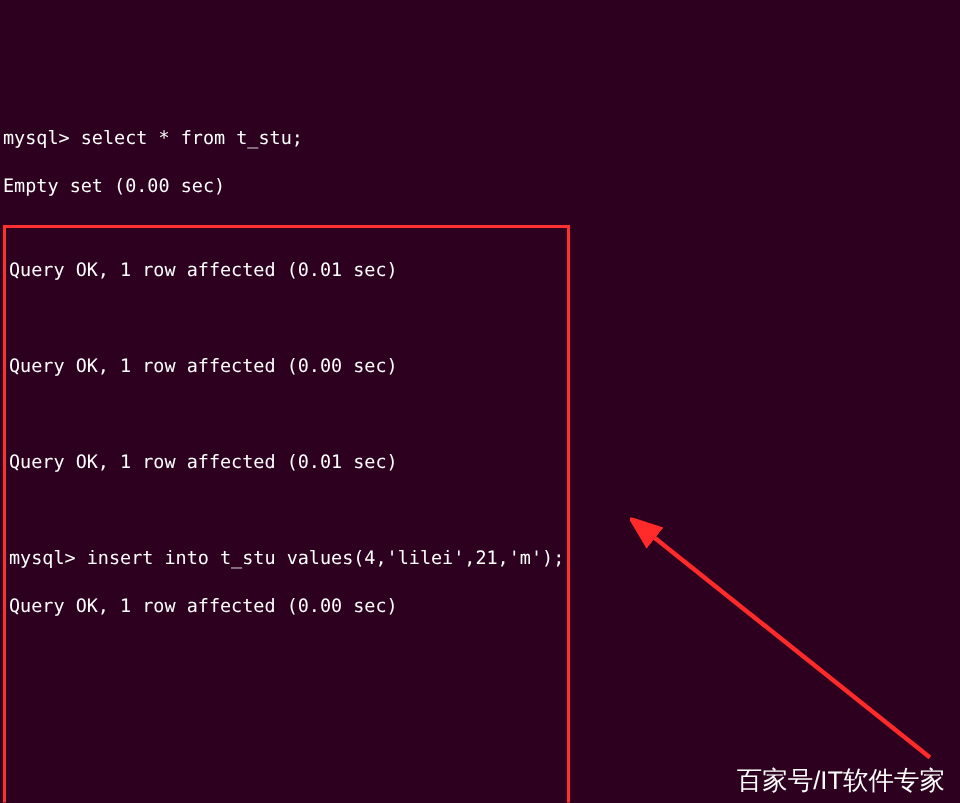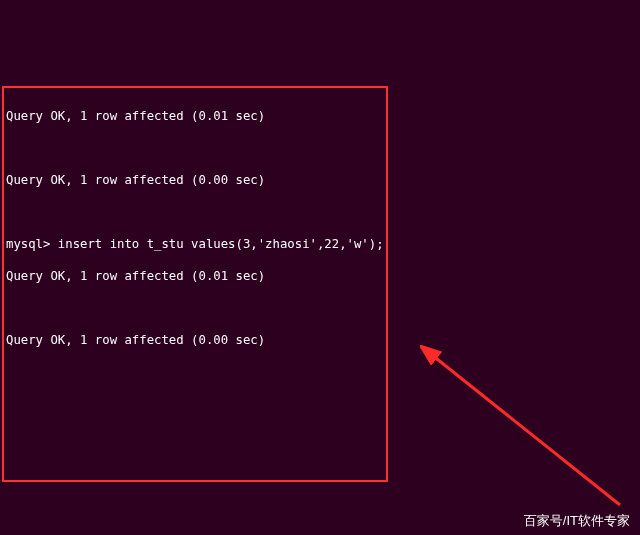--- a/index.html
+++ b/index.html
@@ -26,38 +26,40 @@
     position:absolute;
     pointer-events:none;
     color:#ff2a2a;
     z-index:2;
   }
   .watermark{
     position:absolute;
     right:10px;bottom:6px;
     color:#ffffff;
     font-family:"Microsoft YaHei","PingFang SC",sans-serif;
-    font-size:13px;
+    font-size:17px;
     z-index:3;
   }
 </style>
 </head>
 <body>
 
 
 
 <div class="terminal">
+<div class="ln">mysql&gt; select * from t_stu;</div>
+<div class="ln">Empty set (0.00 sec)</div>
 <div class="box">
 <div class="ln">Query OK, 1 row affected (0.01 sec)</div>
 <div class="ln"> </div>
 <div class="ln">Query OK, 1 row affected (0.00 sec)</div>
 <div class="ln"> </div>
-<div class="ln">mysql&gt; insert into t_stu values(3,'zhaosi',22,'w');</div>
 <div class="ln">Query OK, 1 row affected (0.01 sec)</div>
 <div class="ln"> </div>
+<div class="ln">mysql&gt; insert into t_stu values(4,'lilei',21,'m');</div>
 <div class="ln">Query OK, 1 row affected (0.00 sec)</div>
 <div class="ln"> </div>
 
 
 
 
 
 </div>
 
 

